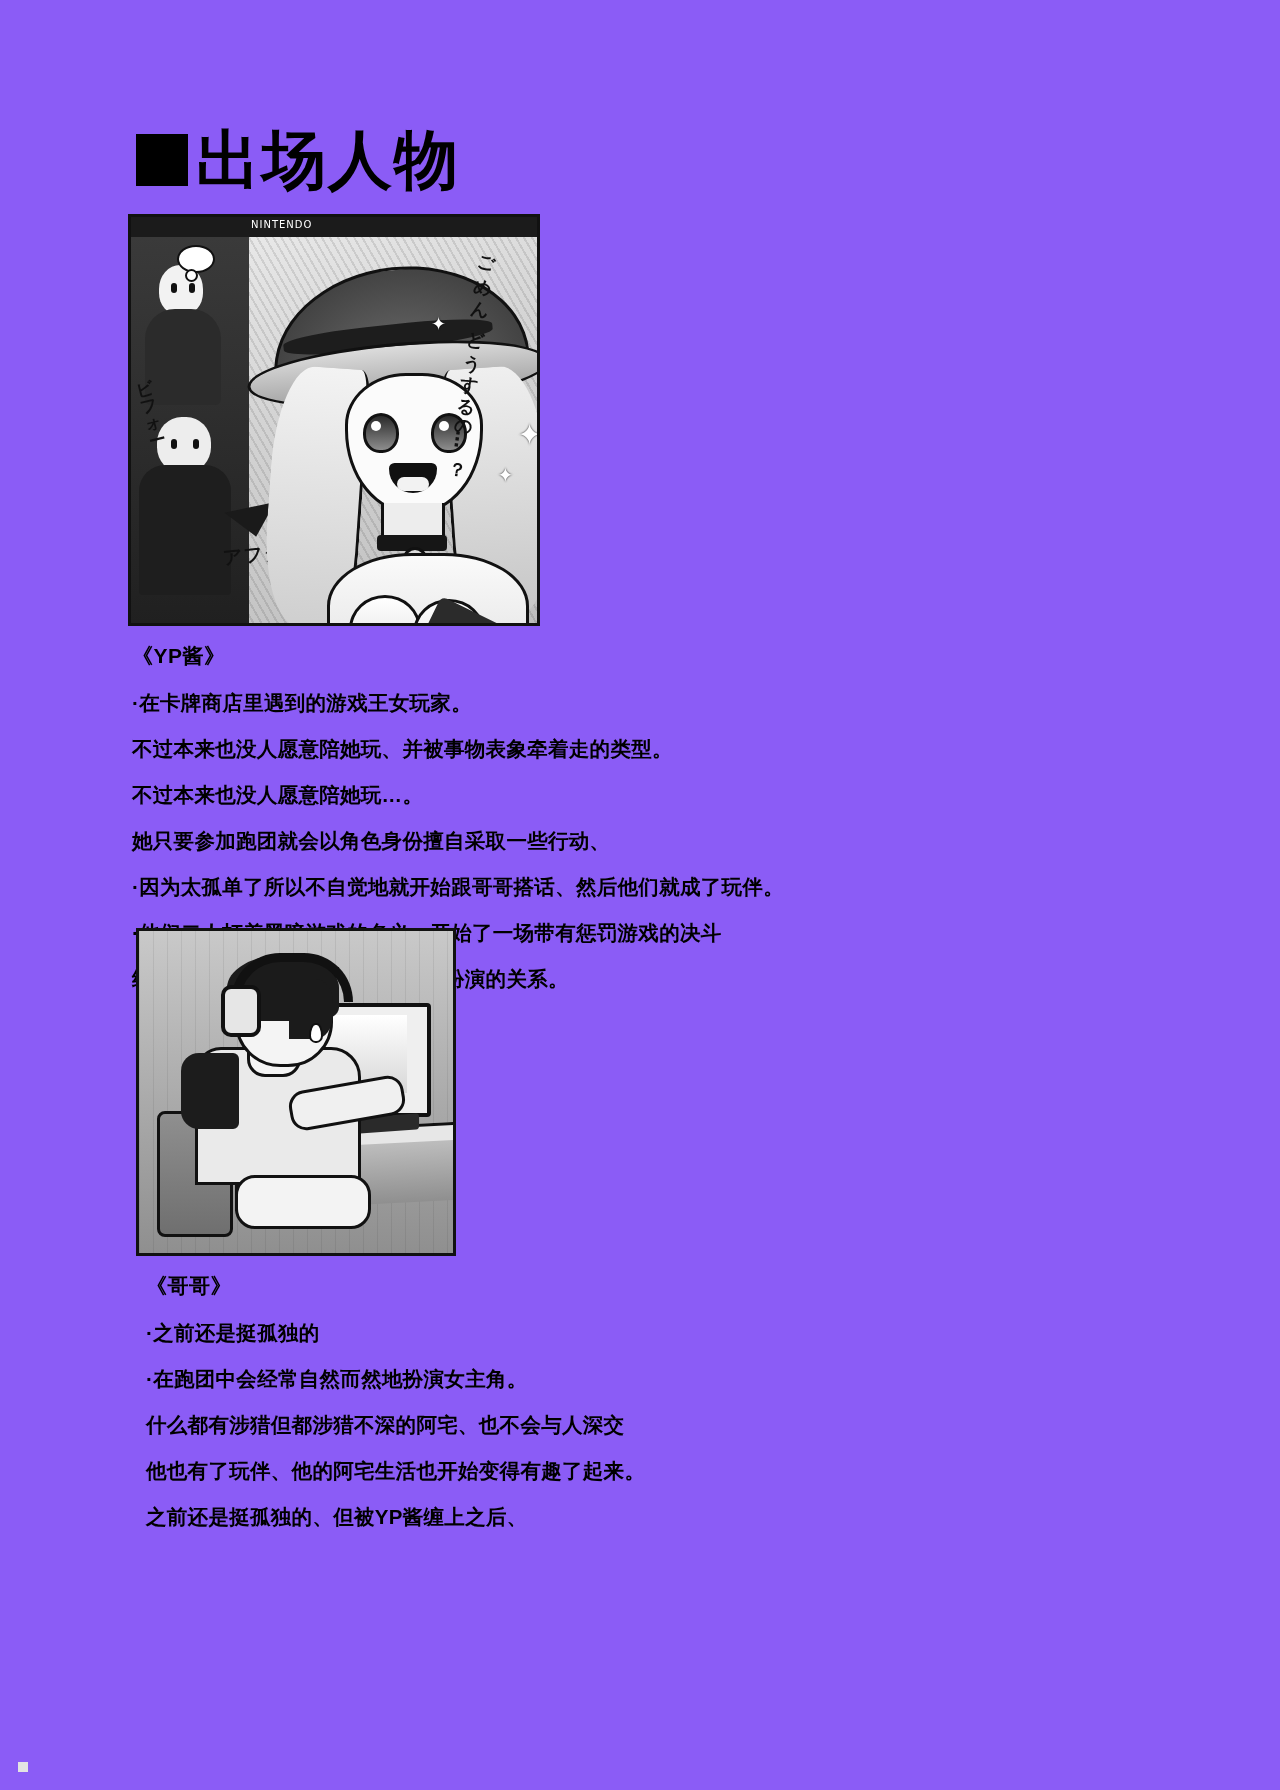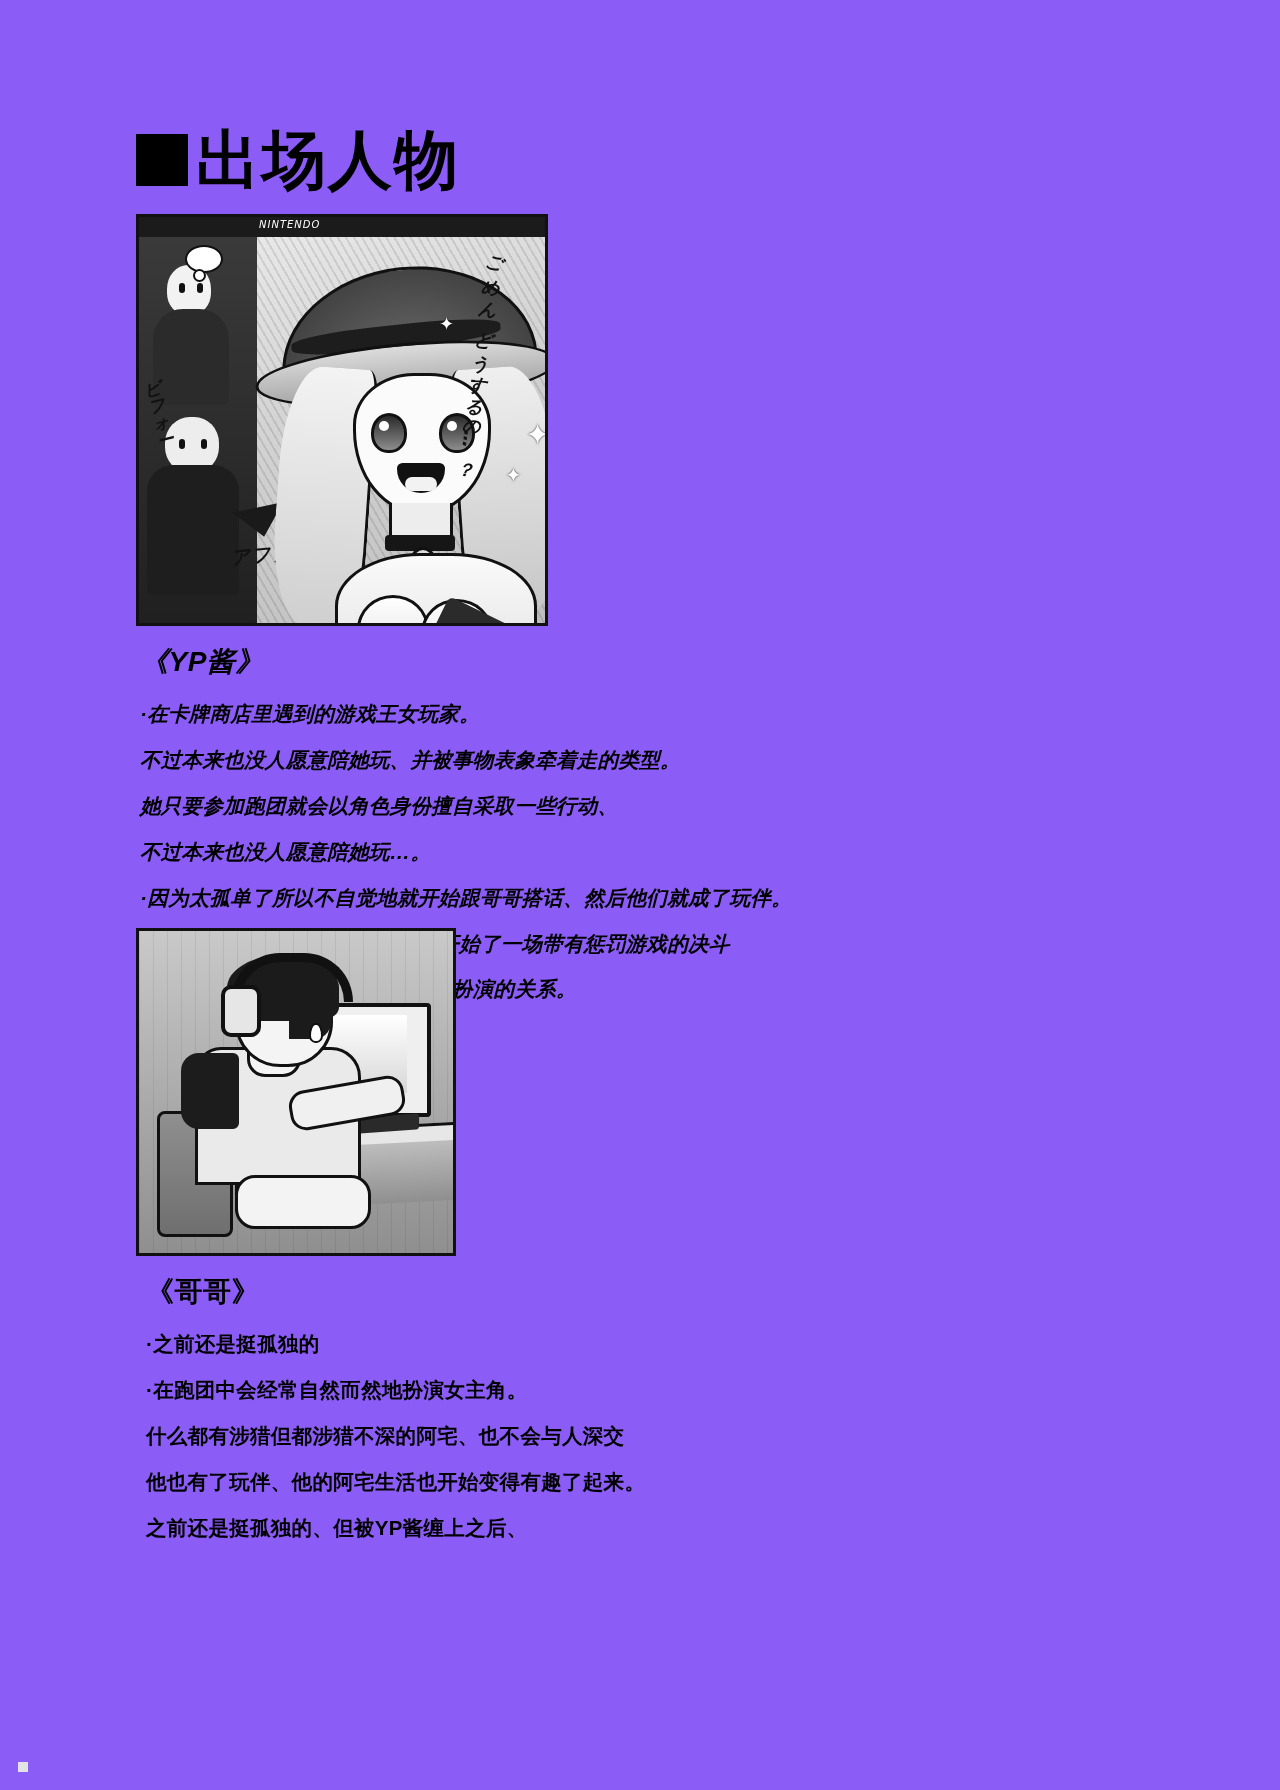--- a/index.html
+++ b/index.html
@@ -57,28 +57,28 @@
   .char-caption {
     margin-top: 14px;
     font-size: 20.5px;
     font-weight: 700;
     line-height: 1.56;
     letter-spacing: 0.3px;
     color: #000;
     white-space: pre;
   }
   .char-name {
-    font-size: 28px;
+    font-size: 21px;
     font-weight: 700;
     letter-spacing: 0.5px;
     margin-bottom: 2px;
   }
 
   
-  #block-yp { left: 136px; top: 214px; font-style: italic; }
+  #block-yp { left: 128px; top: 214px; }
   #block-yp .char-image { width: 406px; height: 406px; }
   #block-yp .char-caption-wrap { margin-left: 4px; }
 
   
   #block-bro { left: 136px; top: 928px; }
   #block-bro .char-image { width: 314px; height: 322px; }
   #block-bro .char-caption-wrap { margin-left: 10px; }
 
   
   .ill1-bg {
@@ -405,22 +405,22 @@
       <div class="sparkle" style="left:366px; top:246px; font-size:20px;">✦</div>
       <div class="sparkle" style="left:300px; top:96px; font-size:18px;">✦</div>
 
       <div class="ill1-jp-text" style="left:330px; top:26px;">ごめん どうするの…？</div>
     </div>
 
     <div class="char-caption-wrap">
       <div class="char-caption char-name">《YP酱》</div>
       <div class="char-caption">·在卡牌商店里遇到的游戏王女玩家。</div>
       <div class="char-caption">不过本来也没人愿意陪她玩、并被事物表象牵着走的类型。</div>
+      <div class="char-caption">不过本来也没人愿意陪她玩…。</div>
       <div class="char-caption">她只要参加跑团就会以角色身份擅自采取一些行动、</div>
-      <div class="char-caption">不过本来也没人愿意陪她玩…。</div>
       <div class="char-caption">·因为太孤单了所以不自觉地就开始跟哥哥搭话、然后他们就成了玩伴。</div>
       <div class="char-caption">·他们二人打着黑暗游戏的名义、开始了一场带有惩罚游戏的决斗</div>
       <div class="char-caption">结果顺势发展成了一起玩色情角色扮演的关系。</div>
     </div>
   </div>
 
   <div class="char-block" id="block-bro">
 
     <div class="char-image">
       <div class="ill2-bg"></div>

